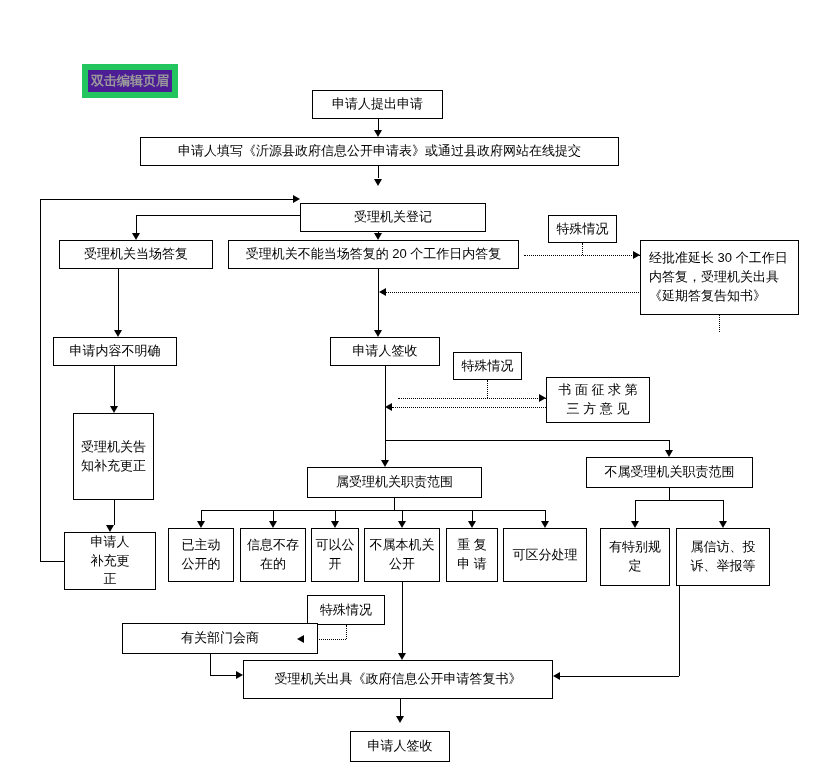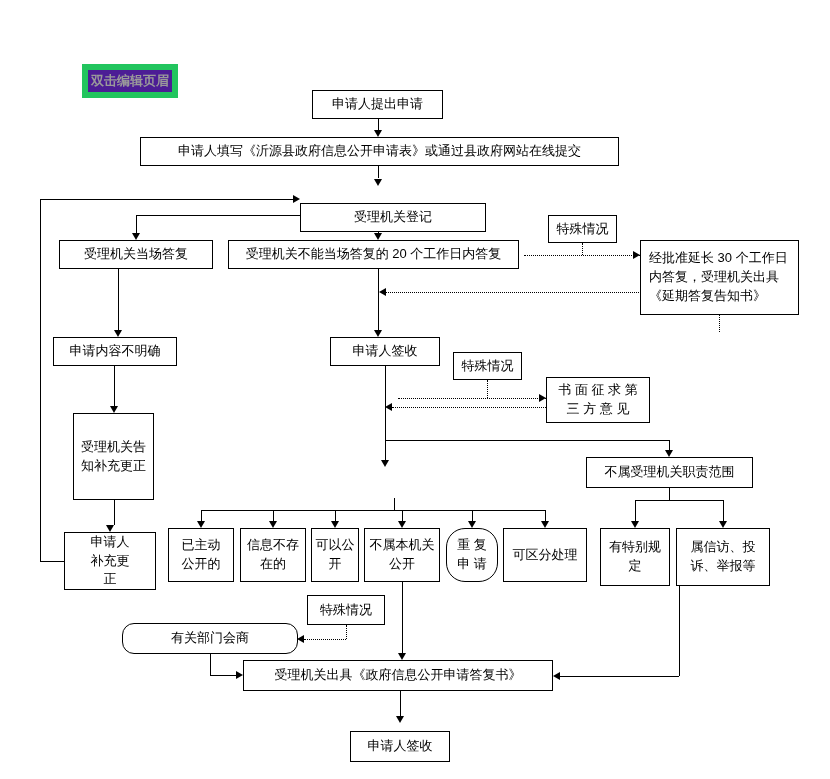--- a/index.html
+++ b/index.html
@@ -113,44 +113,45 @@
   <div class="box" style="left:330px; top:337px; width:110px; height:29px;">申请人签收</div>
 
   <div class="box" style="left:453px; top:352px; width:69px; height:28px;">特殊情况</div>
 
   <div class="box" style="left:546px; top:377px; width:104px; height:46px; padding:12px 8px;">书 面 征 求 第 三 方 意 见</div>
 
   <div class="box" style="left:73px; top:413px; width:81px; height:87px; padding:2px 6px;">受理机关告知补充更正</div>
 
   <div class="box" style="left:64px; top:532px; width:92px; height:58px; padding:2px 20px;">申请人补充更正</div>
 
+  <div class="box" style="left:307px; top:467px; width:175px; height:31px;">属受理机关职责范围</div>
 
   <div class="box" style="left:586px; top:457px; width:167px; height:31px;">不属受理机关职责范围</div>
 
   <div class="box" style="left:168px; top:528px; width:66px; height:54px; padding:2px 7px;">已主动公开的</div>
 
   <div class="box" style="left:240px; top:528px; width:66px; height:54px; padding:10px 4px;">信息不存在的</div>
 
   <div class="box" style="left:311px; top:528px; width:48px; height:54px; padding:2px 2px;">可以公开</div>
 
   <div class="box" style="left:364px; top:528px; width:76px; height:54px; padding:2px 4px;">不属本机关公开</div>
 
-  <div class="box" style="left:446px; top:528px; width:52px; height:54px; padding:2px 2px;border-radius:19px;">重 复 申 请</div>
+  <div class="box" style="left:446px; top:528px; width:52px; height:54px; padding:2px 2px;">重 复 申 请</div>
 
   <div class="box" style="left:503px; top:528px; width:84px; height:54px; padding:2px 4px;">可区分处理</div>
 
   <div class="box" style="left:600px; top:528px; width:70px; height:58px; padding:2px 4px;">有特别规定</div>
 
   <div class="box" style="left:676px; top:528px; width:94px; height:58px; padding:2px 4px;">属信访、投诉、举报等</div>
 
   <div class="box" style="left:307px; top:595px; width:78px; height:30px;">特殊情况</div>
 
-  <div class="box" style="left:122px; top:623px; width:176px; height:31px;border-radius:12px;">有关部门会商</div>
-
-  <div class="box" style="left:243px; top:660px; width:310px; height:31px;">受理机关出具《政府信息公开申请答复书》</div>
+  <div class="box" style="left:122px; top:623px; width:196px; height:31px;">有关部门会商</div>
+
+  <div class="box" style="left:243px; top:660px; width:310px; height:39px;">受理机关出具《政府信息公开申请答复书》</div>
 
   <div class="box" style="left:350px; top:723px; width:100px; height:31px;margin-top:8px;">申请人签收</div>
 
   <div class="line v" style="left:378px; top:119px; height:11px;"></div>
   <div class="arrow down" style="left:374px; top:130px;"></div>
 
   <div class="line v" style="left:378px; top:166px; height:12px;"></div>
   <div class="arrow down" style="left:374px; top:179px;"></div>
 
   <div class="line v" style="left:378px; top:215px; height:18px;"></div>

